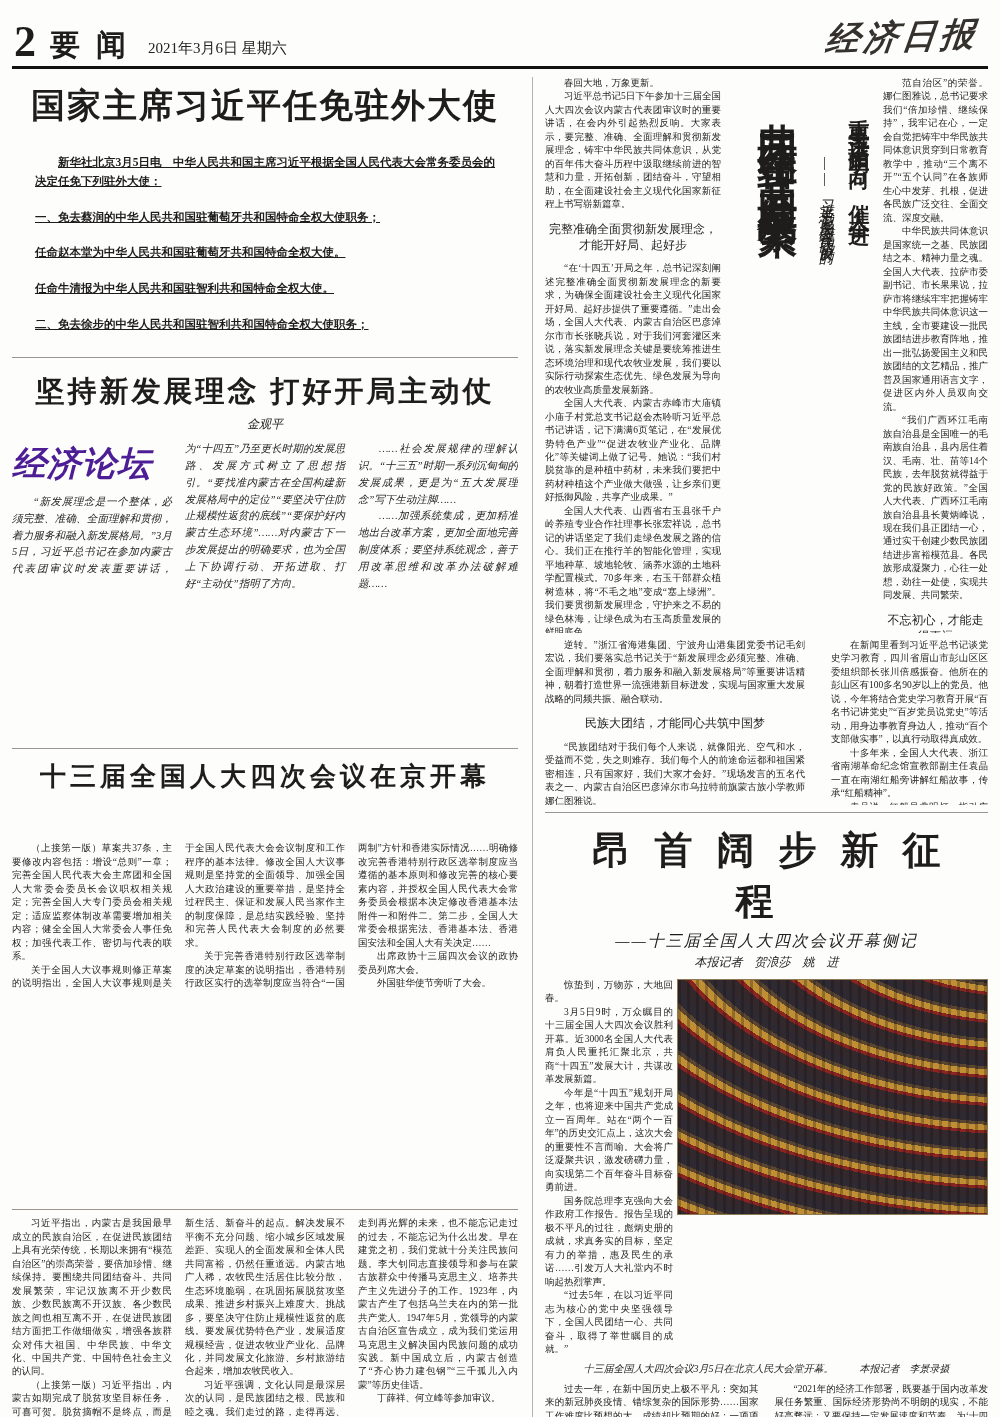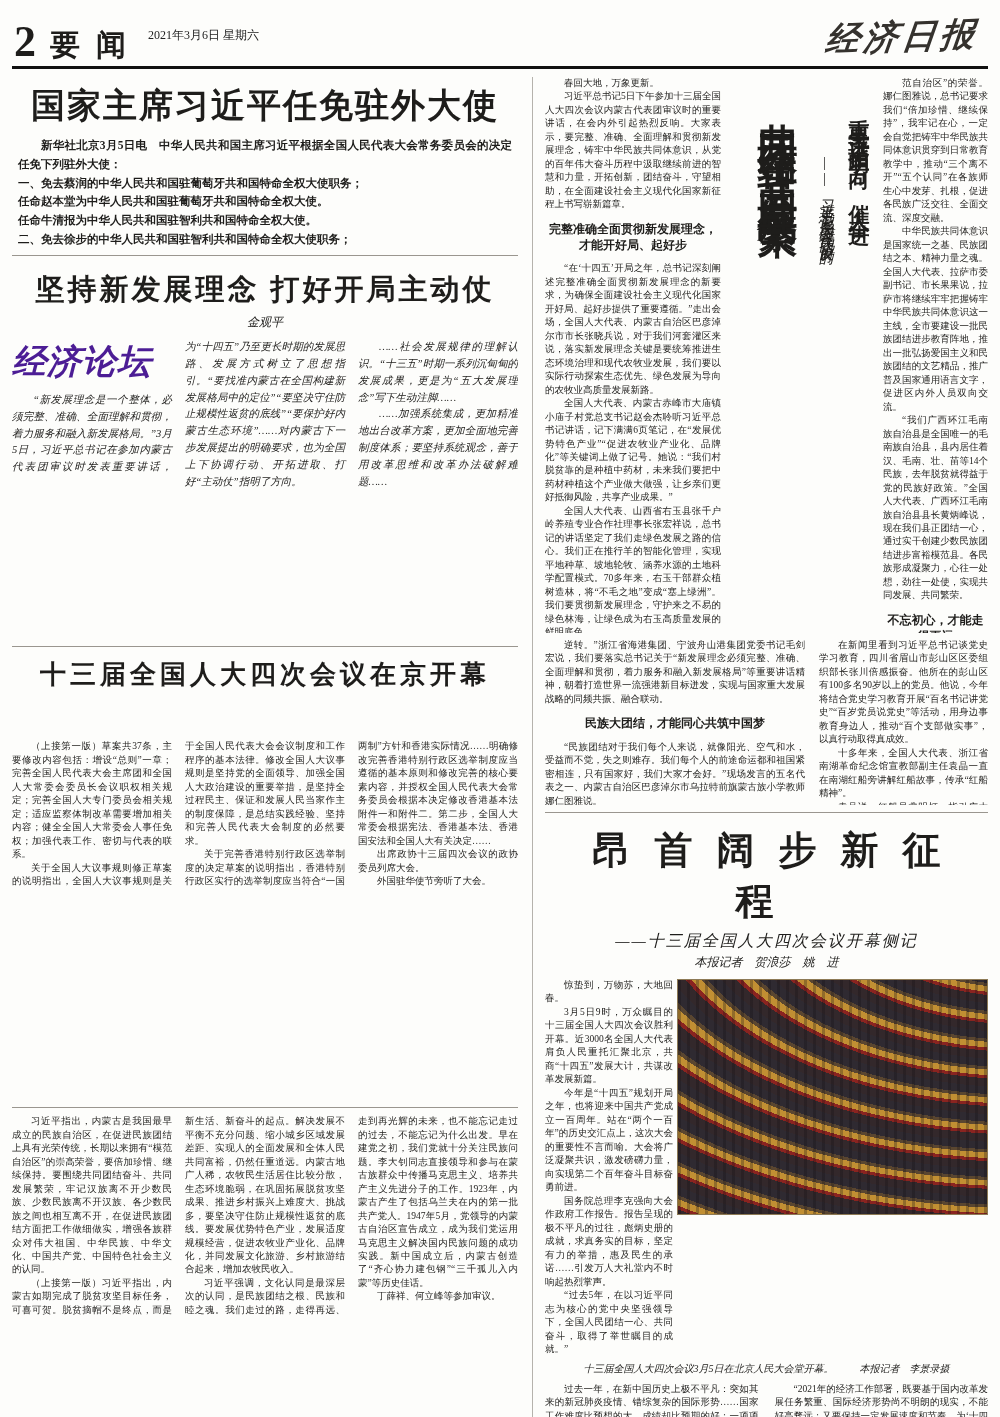--- a/index.html
+++ b/index.html
@@ -5,57 +5,57 @@
   html,body{margin:0;padding:0;background:#e9e7e2;}
   #paper{
     width:1000px;height:1417px;box-sizing:border-box;background:#fdfdfb;
     margin:0 auto;padding:10px 12px 8px;position:relative;overflow:hidden;
     font-family:"Liberation Serif","DejaVu Serif",serif;color:#1e1d1b;
   }
   
   .hdr{display:flex;align-items:flex-end;border-bottom:3px solid #111;padding:4px 2px 6px;}
   .hdr .pn{font-family:"Liberation Serif",serif;font-weight:900;font-size:44px;line-height:.85;letter-spacing:0;}
   .hdr .sec{font-family:"Liberation Sans","DejaVu Sans",sans-serif;font-weight:900;font-size:30px;letter-spacing:16px;margin-left:14px;line-height:1;}
-  .hdr .dt{font-size:12px;margin-left:6px;margin-bottom:16px;color:#222;}
+  .hdr .dt{font-size:15px;margin-left:6px;margin-bottom:2px;color:#222;}
   .hdr .mast{margin-left:auto;font-weight:bold;font-style:italic;font-size:34px;letter-spacing:4px;color:#35322e;transform:skewX(-8deg) rotate(-2deg);padding-right:8px;}
   
   .main{display:grid;grid-template-columns:506px 1fr;column-gap:14px;margin-top:8px;}
   .rcol{border-left:1px solid #b5b2ac;padding-left:12px;}
   .hr{border:none;border-top:1px solid #9a968f;margin:7px 0;}
   
   .body{font-size:9.5px;line-height:1.42;text-align:justify;overflow:hidden;}
   .body p{margin:0;text-indent:2em;}
   .cols3{column-count:3;column-gap:13px;}
   .cols2{column-count:2;column-gap:16px;}
   .flow{display:contents;}
-  .subhead{font-family:"Liberation Sans","DejaVu Sans",sans-serif;font-weight:700;text-align:center;font-size:12px;line-height:1.35;margin:9px 4px;text-indent:0 !important;}
+  .subhead{font-family:"Liberation Sans","DejaVu Sans",sans-serif;font-weight:400;text-align:center;font-size:12px;line-height:1.35;margin:9px 4px;text-indent:0 !important;}
   
   .h1a{font-family:"Liberation Sans","DejaVu Sans",sans-serif;font-weight:900;font-size:34px;text-align:center;letter-spacing:2px;margin:10px 0 12px;line-height:1.1;}
   .art1-body{font-size:11.5px;font-weight:600;line-height:1.62;padding:0 6px;}
-  .art1-body p{margin:0;text-indent:0;}
+  .art1-body p{margin:17px;text-indent:0;text-decoration:underline;}
   .art1-body p:first-child{text-indent:2em;}
   
   .h2a{font-family:"Liberation Sans","DejaVu Sans",sans-serif;font-weight:900;font-size:29px;text-align:center;letter-spacing:3px;margin:14px 0 4px;}
   .byline{text-align:center;font-size:12px;font-style:italic;margin:2px 0 8px;}
   .kaiti{font-style:italic;font-size:10.5px;line-height:1.6;}
   .forum-logo{float:left;width:148px;color:#4c1d95;font-family:"Liberation Sans","DejaVu Sans",sans-serif;font-weight:900;font-size:34px;letter-spacing:1px;line-height:1.2;margin:2px 8px 10px 0;text-indent:0;}
   .art2-body{height:300px;}
   
   .h3a{font-family:"Liberation Sans","DejaVu Sans",sans-serif;font-weight:900;font-size:26px;text-align:center;letter-spacing:4px;margin:10px 0 10px;}
   .art3-body{height:360px;margin-top:48px;}
   .artc-body{height:272px;}
   
   .speech-top{display:grid;grid-template-columns:176px 142px 1fr;column-gap:10px;height:556px;overflow:hidden;}
   .sp-col{font-size:9.5px;line-height:1.42;text-align:justify;overflow:hidden;}
   .sp-col p{margin:0;text-indent:2em;}
   .vblock{writing-mode:vertical-rl;text-align:start;padding-top:14px;overflow:hidden;}
   .vk-bold{font-family:"Liberation Sans","DejaVu Sans",sans-serif;font-weight:900;font-size:21px;letter-spacing:7px;margin-left:10px;padding-top:12px;}
   .vk-dash{font-size:14.5px;font-style:italic;letter-spacing:3px;margin-left:10px;padding-top:66px;}
   .vt-main{font-family:"Liberation Sans","DejaVu Sans",sans-serif;font-weight:900;font-size:40px;letter-spacing:7px;margin-left:12px;}
-  .speech-bottom{display:grid;grid-template-columns:260px 1fr;column-gap:14px;height:166px;overflow:hidden;margin-top:6px;}
+  .speech-bottom{display:grid;grid-template-columns:260px 1fr;column-gap:26px;height:166px;overflow:hidden;margin-top:6px;}
   
   .h4a{font-weight:900;font-size:38px;text-align:center;letter-spacing:24px;margin:12px 0 4px;text-indent:24px;}
   .h4sub{text-align:center;font-size:16px;font-style:italic;letter-spacing:2px;margin:2px 0;}
   .side-row{display:flex;gap:4px;margin-top:6px;}
   .side-c1{width:128px;flex:none;}
   .photo{flex:1;height:234px;border:1px solid #8d7a55;
     background:
       repeating-linear-gradient(90deg, rgba(18,14,18,.28) 0 3px, rgba(255,255,255,0) 3px 9px),
       repeating-radial-gradient(ellipse 1600px 1000px at 112% -48%,
         #2f2a31 0 12px,

